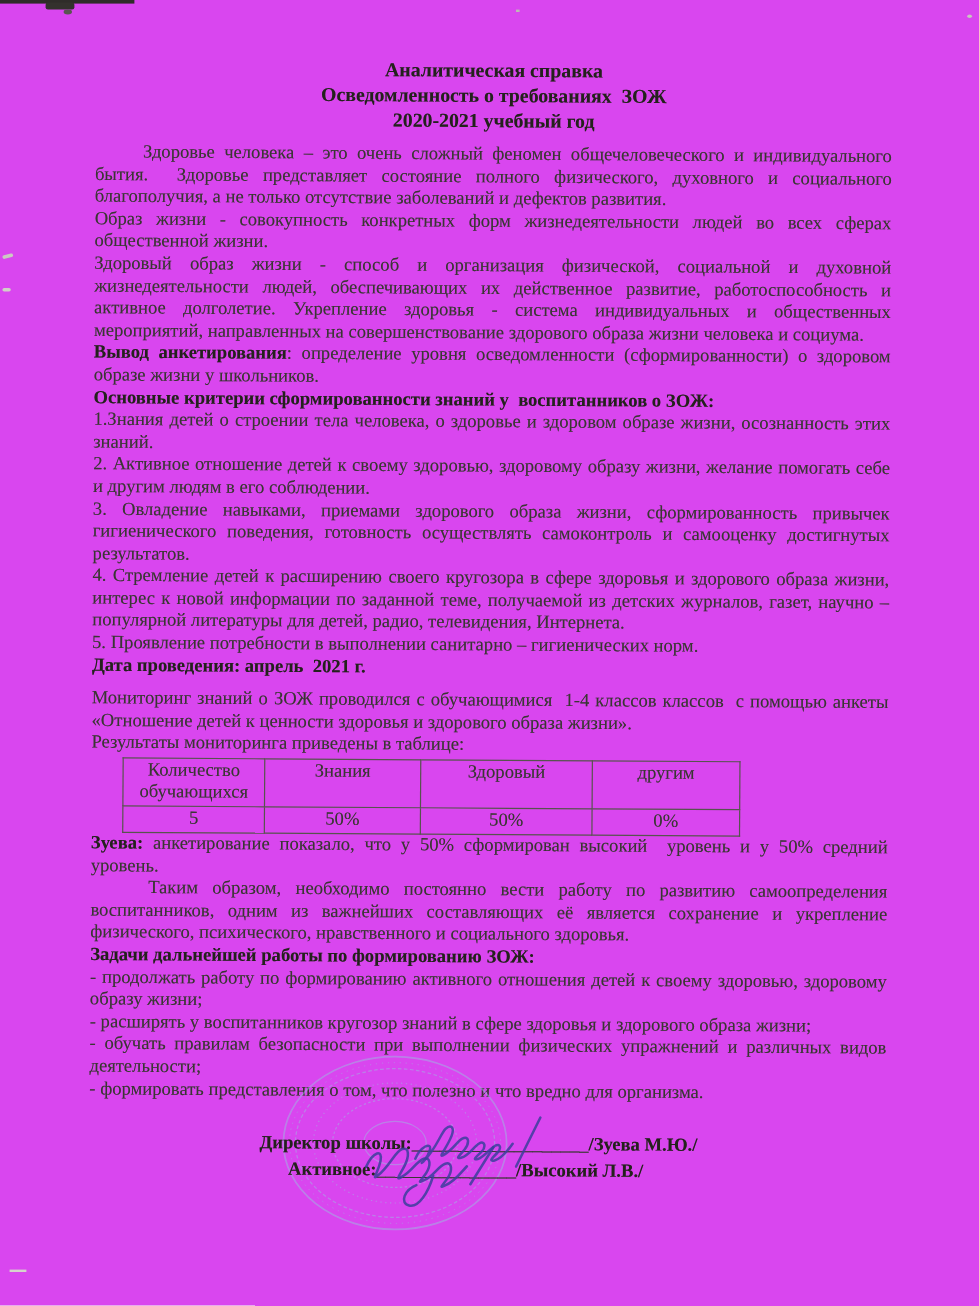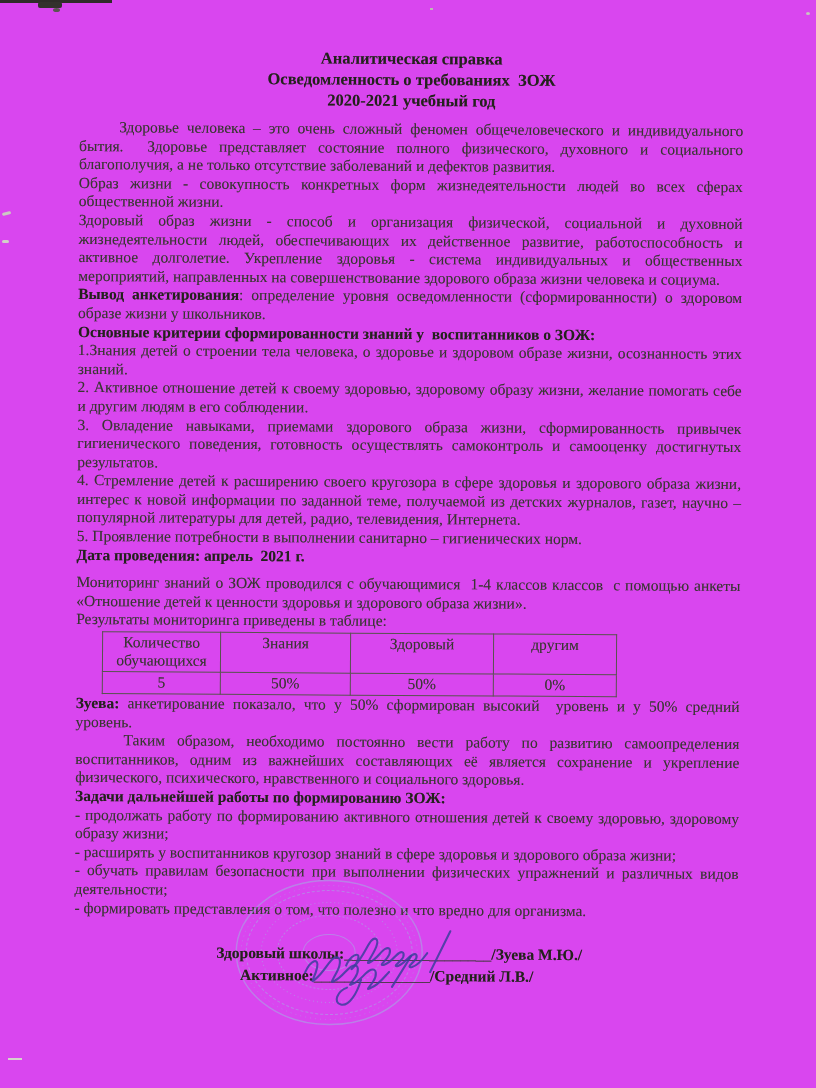--- a/index.html
+++ b/index.html
@@ -161,21 +161,21 @@
 
       <svg class="sig-svg s2" width="132" height="62" viewBox="0 0 132 62">
         <g fill="none" stroke="#3c3f9d" stroke-width="2.1" stroke-linecap="round" opacity=".85">
           <path d="M5 24 C11 11 19 9 17 19 C15 29 9 36 15 31 C25 23 29 11 35 9 C41 7 41 15 37 23 C33 31 29 36 35 32 C43 28 47 19 53 17 C59 15 59 23 55 29 C51 35 47 38 53 35 C61 32 65 23 71 21 C77 19 77 27 73 33 C69 39 65 42 71 39 C79 36 85 27 89 23"></path>
           <path d="M61 31 C57 45 49 58 41 56 C33 54 37 43 47 39"></path>
           <path d="M92 38 L111 7"></path>
         </g>
       </svg>
 
       <div class="sig-row">
-        <span class="sig-label">Здоровый школы:</span><span class="sig-line">___________________</span><span class="sig-name">/Зуева М.Ю./</span>
+        <span class="sig-label">Директор школы:</span><span class="sig-line">___________________</span><span class="sig-name">/Зуева М.Ю./</span>
       </div>
       <div class="sig-row teacher">
-        <span class="sig-label">Активное:</span><span class="sig-line">_______________</span><span class="sig-name">/Средний Л.В./</span>
+        <span class="sig-label">Активное:</span><span class="sig-line">_______________</span><span class="sig-name">/Высокий Л.В./</span>
       </div>
     </div>
 
   </div>
 </div>
 
 </body></html>

